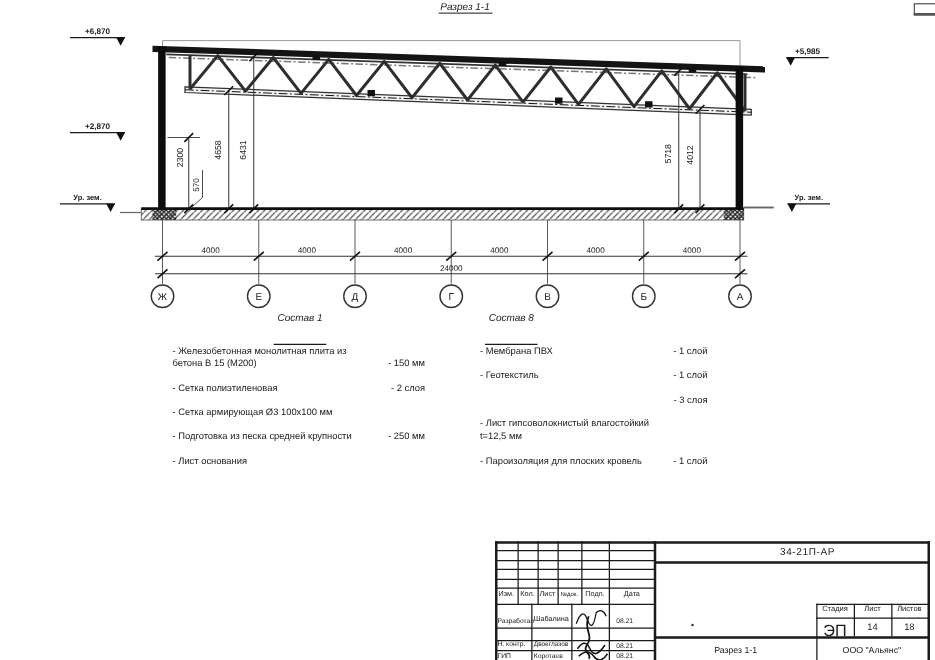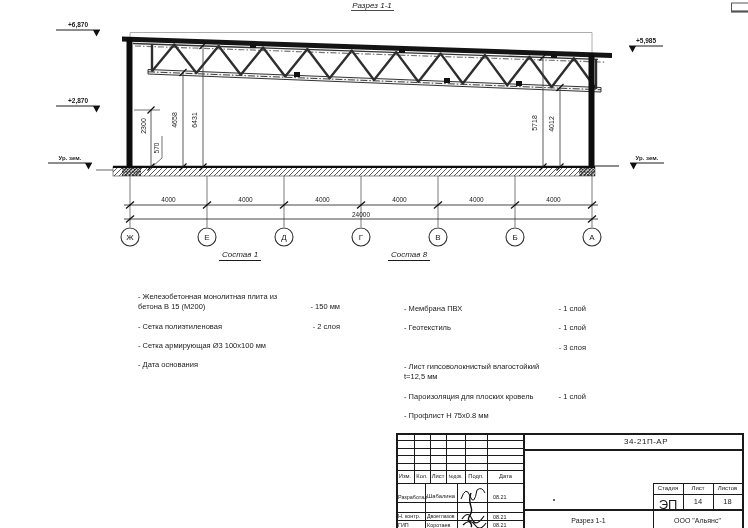--- a/index.html
+++ b/index.html
@@ -6,21 +6,21 @@
   #page{position:relative;width:748px;height:528px;background:#fff;overflow:hidden;
         font-family:"Liberation Sans",sans-serif;color:#1a1a1a;}
   svg text{font-family:"Liberation Sans",sans-serif;fill:#1a1a1a;}
   .dim{font-size:6.5px;}
   .vdim{font-size:7px;}
   .elev{font-size:6.5px;font-weight:bold;}
   .axis{font-size:8px;}
   .sect-title{font-size:8px;font-style:italic;}
 
   
-  .list-head{position:absolute;font-size:8px;font-style:italic;border-bottom:1px solid #1a1a1a;padding:0 3px 1px 3px;}
+  .list-head{position:absolute;font-size:8px;font-style:italic;border-bottom:1px solid #1a1a1a;padding:0 3px 16px 3px;}
   .mlist{position:absolute;font-size:7.5px;line-height:1.38;}
   .mitem{display:flex;align-items:flex-end;margin-bottom:9px;}
   .mitem .lab{width:162px;}
   .mlist.right .lab{width:142px;}
   .mitem .val{margin-left:auto;white-space:nowrap;}
 
   
   #stamp{position:absolute;left:396px;top:433px;width:350px;height:95px;}
   #stamp .hl,#stamp .vl{position:absolute;background:#1a1a1a;}
   #stamp .t{position:absolute;white-space:nowrap;}
@@ -183,63 +183,63 @@
   <text class="axis" x="130" y="240" text-anchor="middle">Ж</text>
   <text class="axis" x="207" y="240" text-anchor="middle">Е</text>
   <text class="axis" x="284" y="240" text-anchor="middle">Д</text>
   <text class="axis" x="361" y="240" text-anchor="middle">Г</text>
   <text class="axis" x="438" y="240" text-anchor="middle">В</text>
   <text class="axis" x="515" y="240" text-anchor="middle">Б</text>
   <text class="axis" x="592" y="240" text-anchor="middle">А</text>
 </svg>
 
 <div class="list-head" style="left:219px;top:250px;">Состав 1</div>
-<div class="mlist" style="left:138px;top:292px;width:202px;">
+<div class="mlist" style="left:138px;top:276px;width:202px;">
   <div class="mitem">
         <span class="lab">- Железобетонная  монолитная плита из бетона В 15 (М200)</span>
         <span class="val">- 150 мм</span>
       </div>
   <div class="mitem">
         <span class="lab">- Сетка полиэтиленовая</span>
         <span class="val">-  2 слоя</span>
       </div>
   <div class="mitem">
         <span class="lab">- Сетка армирующая Ø3 100х100 мм</span>
         <span class="val"></span>
       </div>
+  <div class="mitem">
+        <span class="lab">- Подготовка из песка средней крупности</span>
+        <span class="val">- 250 мм</span>
+      </div>
   <div class="mitem" style="margin-top:6px">
-        <span class="lab">- Дата основания</span>
+        <span class="lab">- Лист основания</span>
         <span class="val"></span>
       </div>
 </div>
 
 <div class="list-head" style="left:388px;top:250px;">Состав 8</div>
-<div class="mlist right" style="left:404px;top:276px;width:182px;margin-top:28px;">
+<div class="mlist right" style="left:384px;top:276px;width:182px;">
   <div class="mitem">
         <span class="lab">- Мембрана ПВХ</span>
         <span class="val">- 1 слой</span>
       </div>
   <div class="mitem">
         <span class="lab">- Геотекстиль</span>
         <span class="val">- 1 слой</span>
       </div>
   <div class="mitem">
         <span class="val">- 3 слоя</span>
       </div>
   <div class="mitem">
         <span class="lab">- Лист гипсоволокнистый влагостойкий t=12,5 мм</span>
         <span class="val"></span>
       </div>
   <div class="mitem">
         <span class="lab">- Пароизоляция для плоских кровель</span>
         <span class="val">- 1 слой</span>
-      </div>
-  <div class="mitem" style="margin-top:8px">
-        <span class="lab">- Профлист Н 75х0.8 мм</span>
-        <span class="val"></span>
       </div>
 </div>
 
 <div id="stamp">
 
   <div class="hl" style="left:0;top:0;width:348px;height:2px;"></div>
   <div class="vl" style="left:0;top:0;width:2px;height:95px;"></div>
   <div class="vl" style="left:346px;top:0;width:2px;height:95px;"></div>
   <div class="vl" style="left:127px;top:0;width:2px;height:95px;"></div>
   <div class="hl" style="left:128px;top:16px;width:220px;height:2px;"></div>

